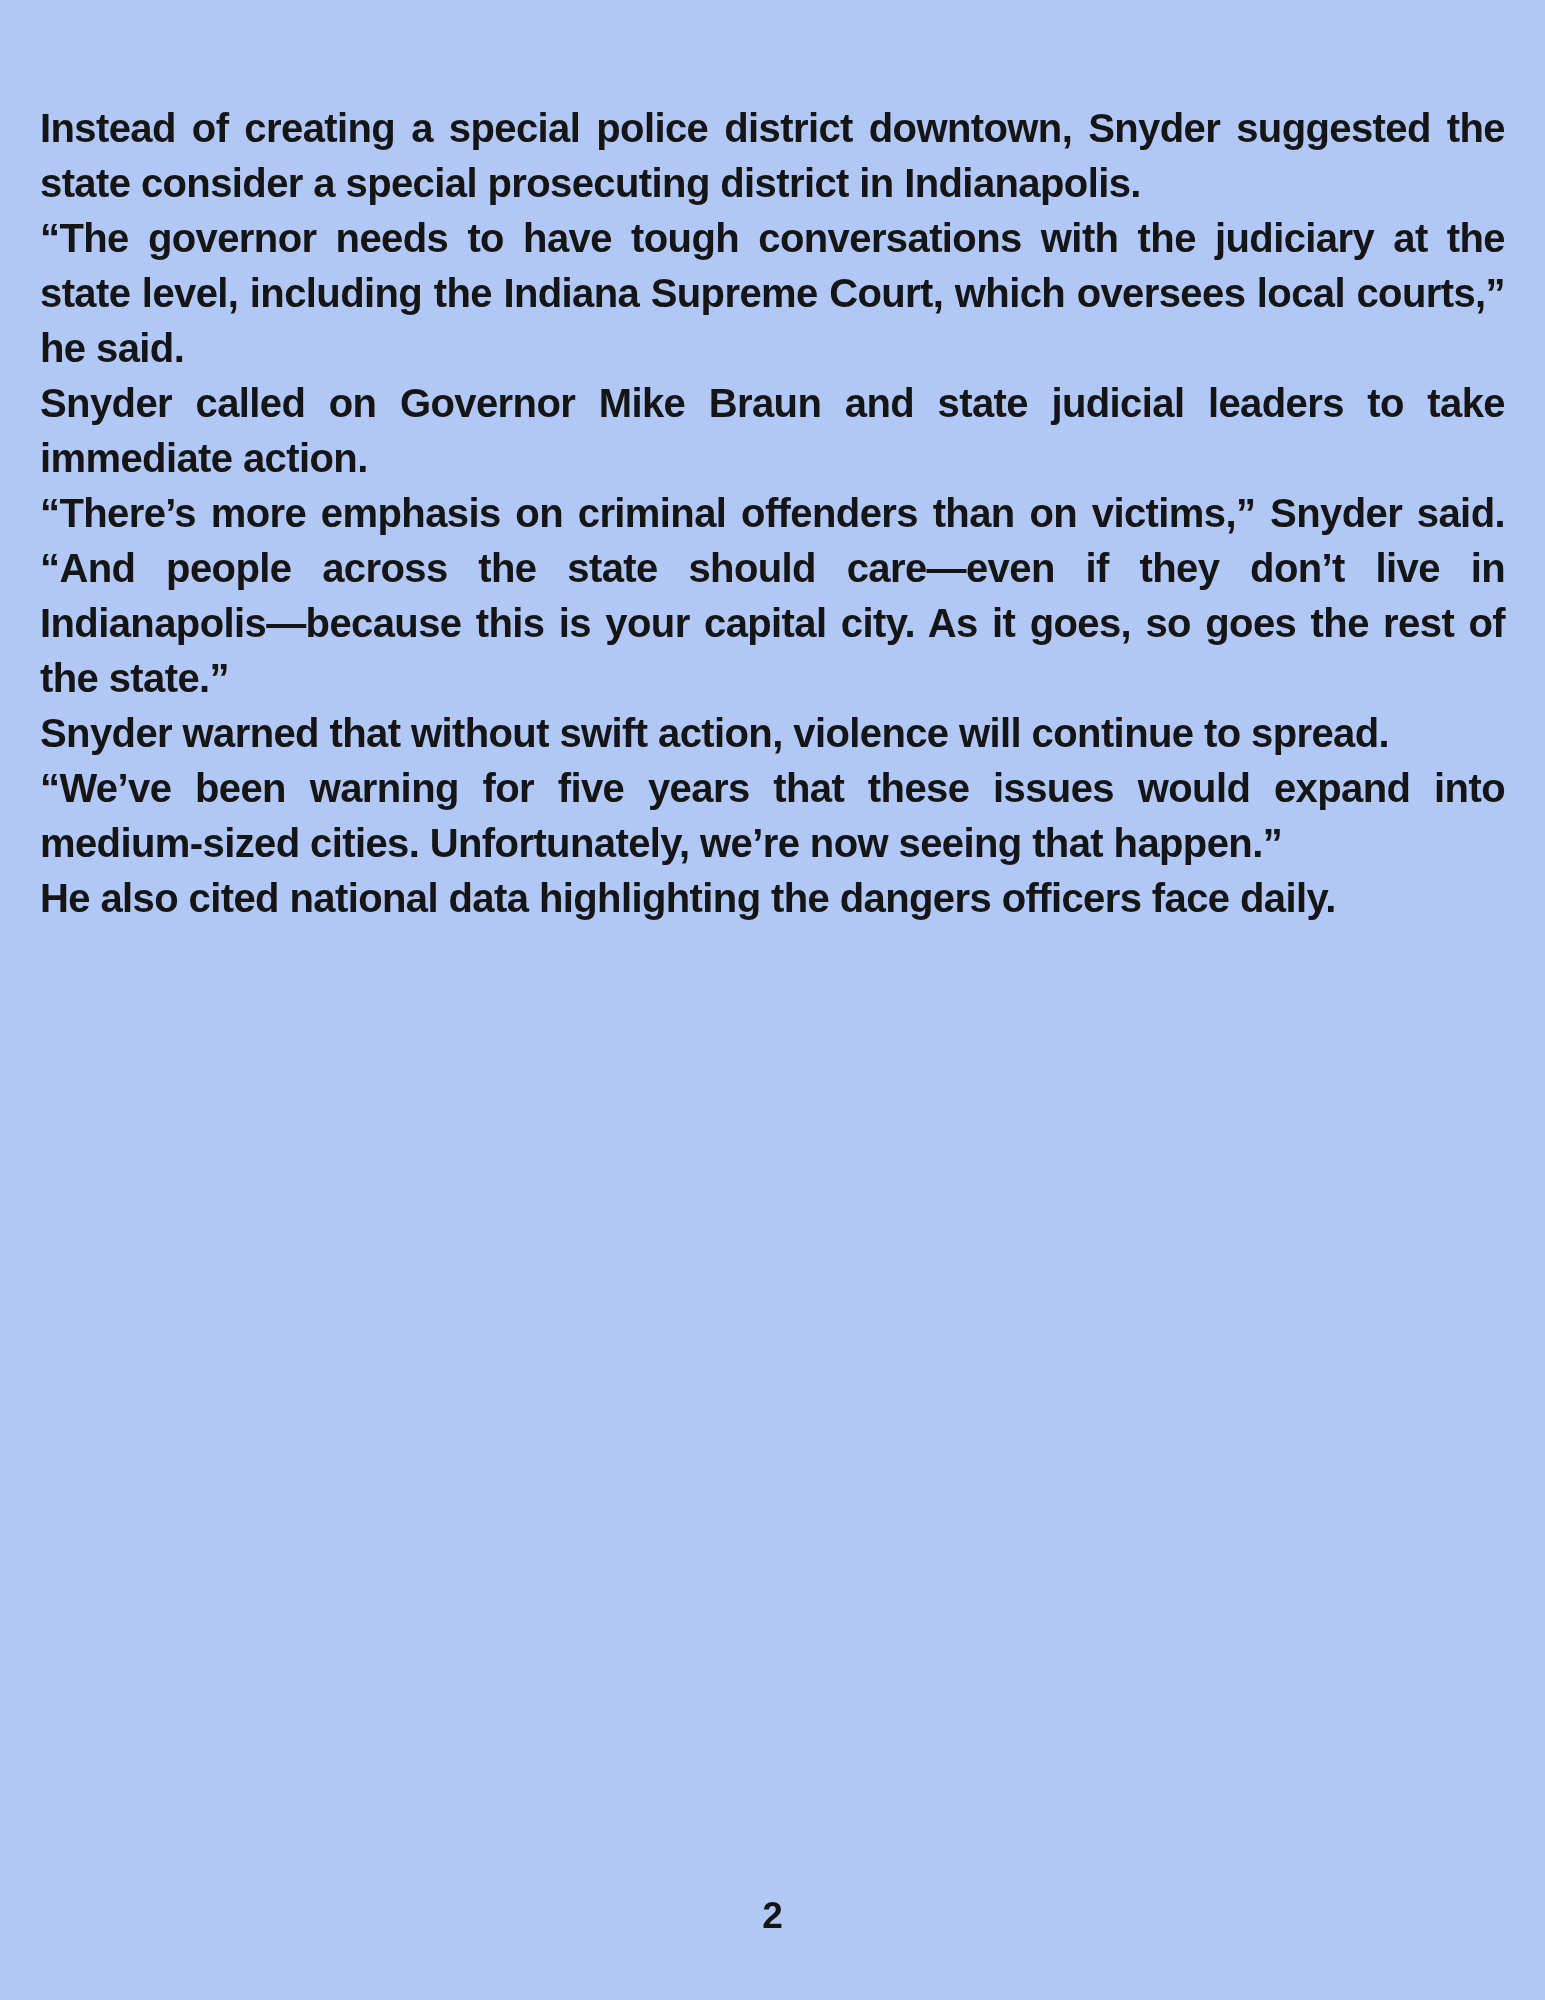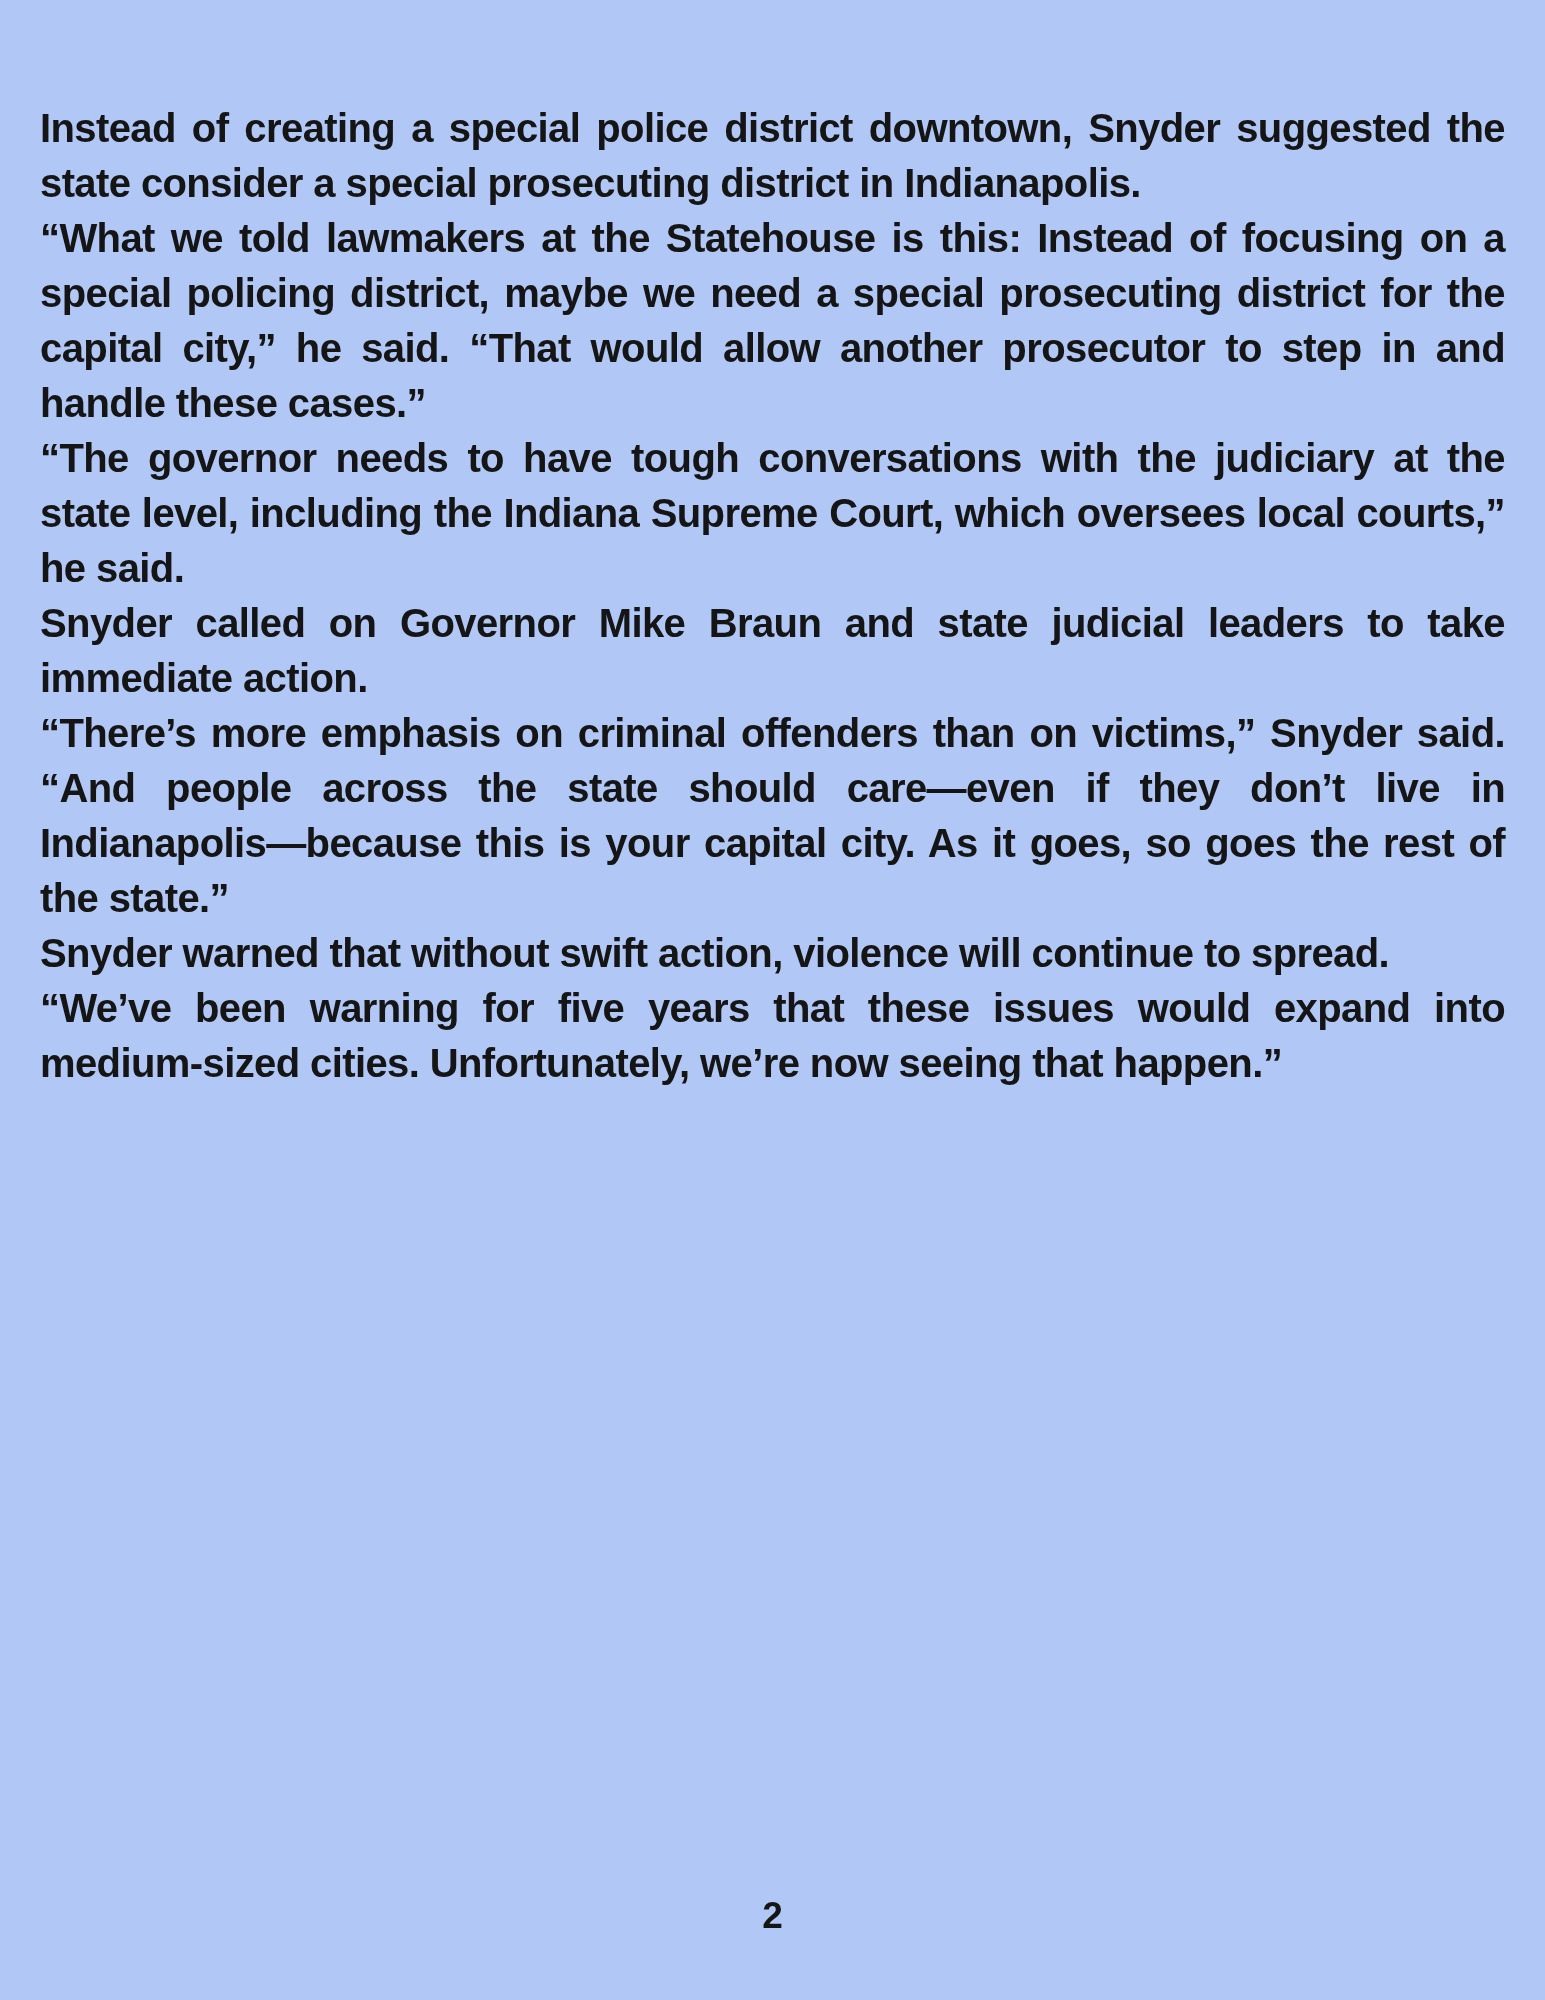--- a/index.html
+++ b/index.html
@@ -42,21 +42,21 @@
     font-size: 37px;
     line-height: 40px;
     color: #151515;
   }
 </style>
 </head>
 <body>
 
 <div class="page">
   <p class="paragraph">Instead of creating a special police district downtown, Snyder suggested the state consider a special prosecuting district in Indianapolis.</p>
-  <p class="paragraph">“What we told lawmakers at the Statehouse is this: Instead of focusing on a special policing district, maybe we need a special prosecuting district for the capital city,” he said. “That would allow another prosecutor to step in and handle these cases.”</p>
   <p class="paragraph">“The governor needs to have tough conversations with the judiciary at the state level, including the Indiana Supreme Court, which oversees local courts,” he said.</p>
   <p class="paragraph">Snyder called on Governor Mike Braun and state judicial leaders to take immediate action.</p>
   <p class="paragraph">“There’s more emphasis on criminal offenders than on victims,” Snyder said. “And people across the state should care—even if they don’t live in Indianapolis—because this is your capital city. As it goes, so goes the rest of the state.”</p>
   <p class="paragraph">Snyder warned that without swift action, violence will continue to spread.</p>
   <p class="paragraph">“We’ve been warning for five years that these issues would expand into medium-sized cities. Unfortunately, we’re now seeing that happen.”</p>
+  <p class="paragraph">He also cited national data highlighting the dangers officers face daily.</p>
 </div>
 
 <div class="page-number">2</div>
 
 </body></html>

